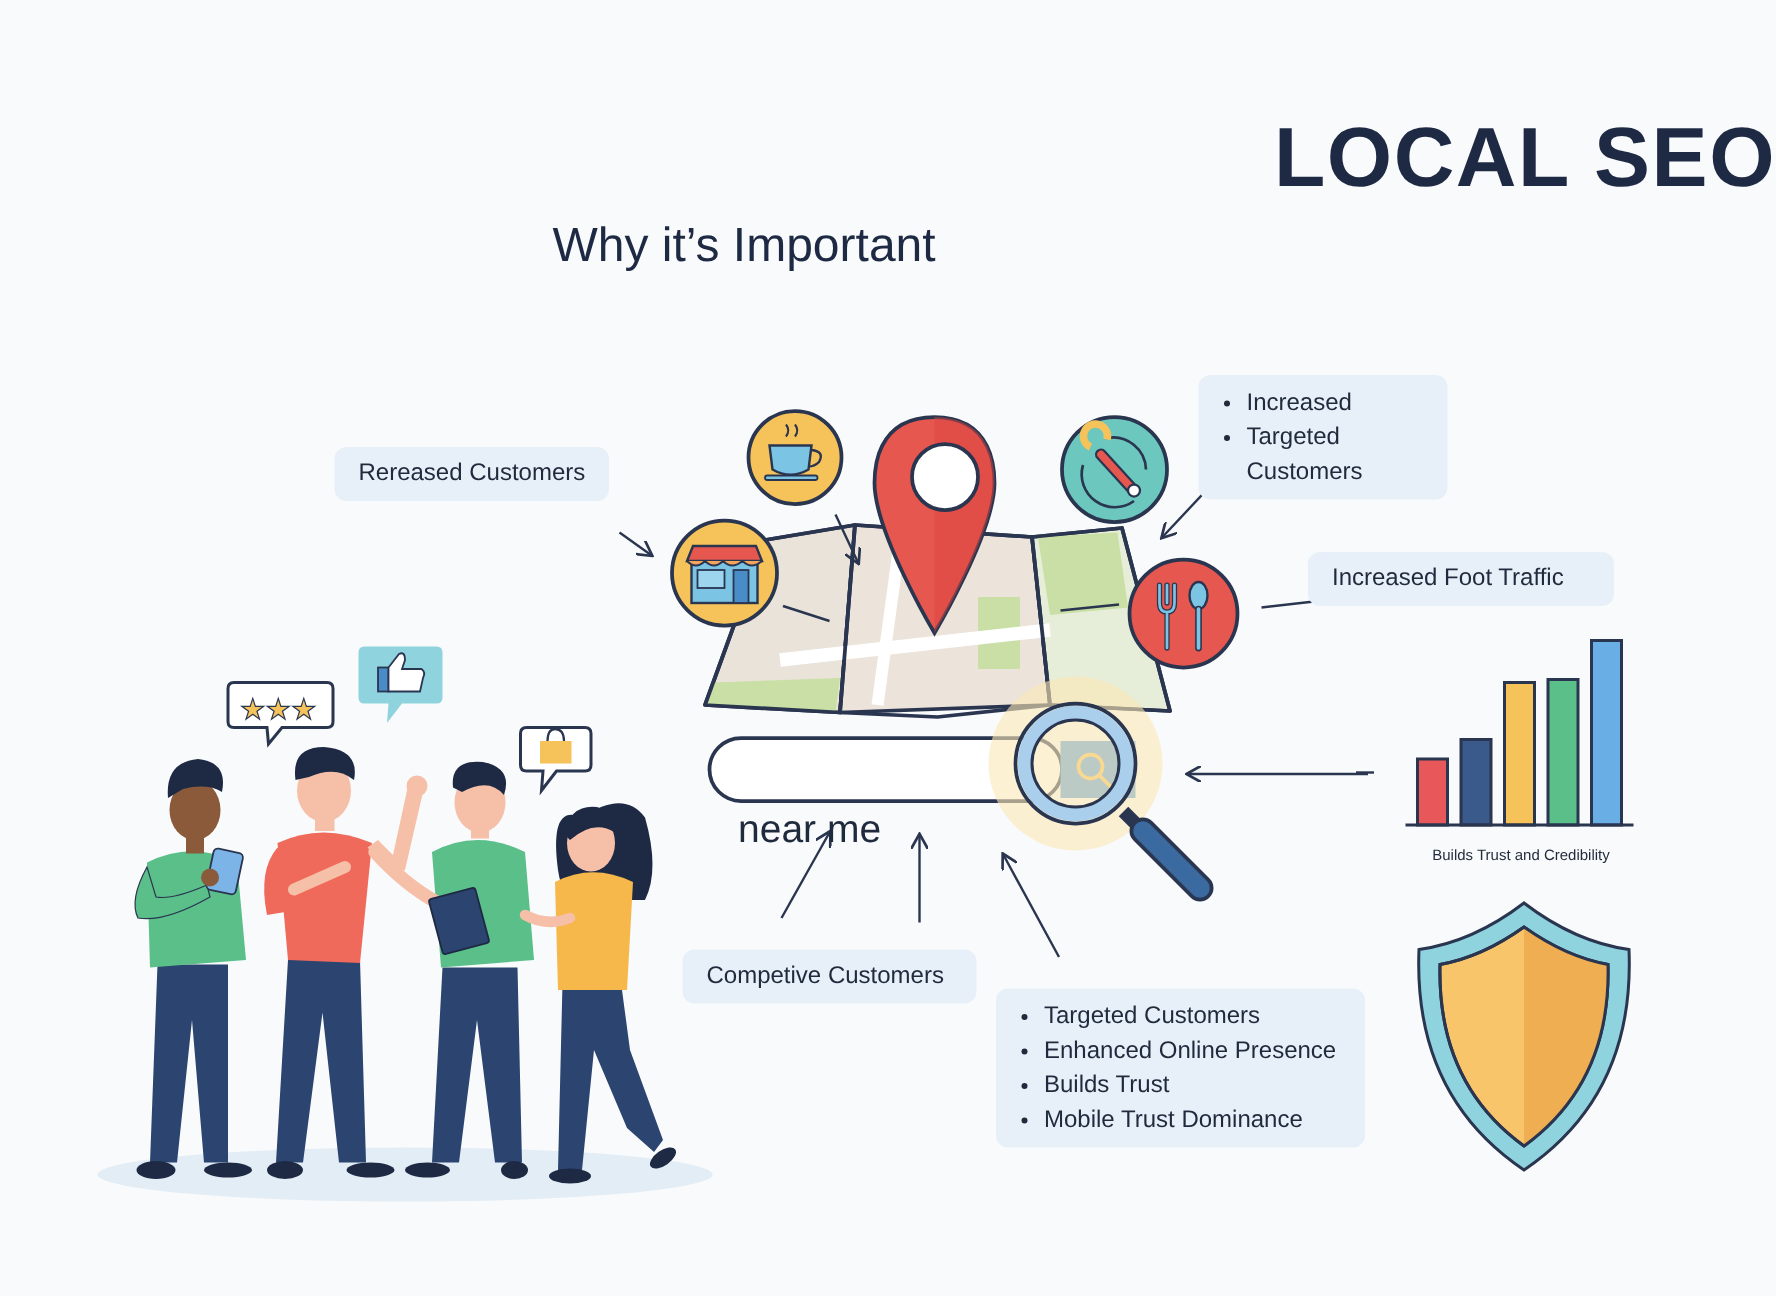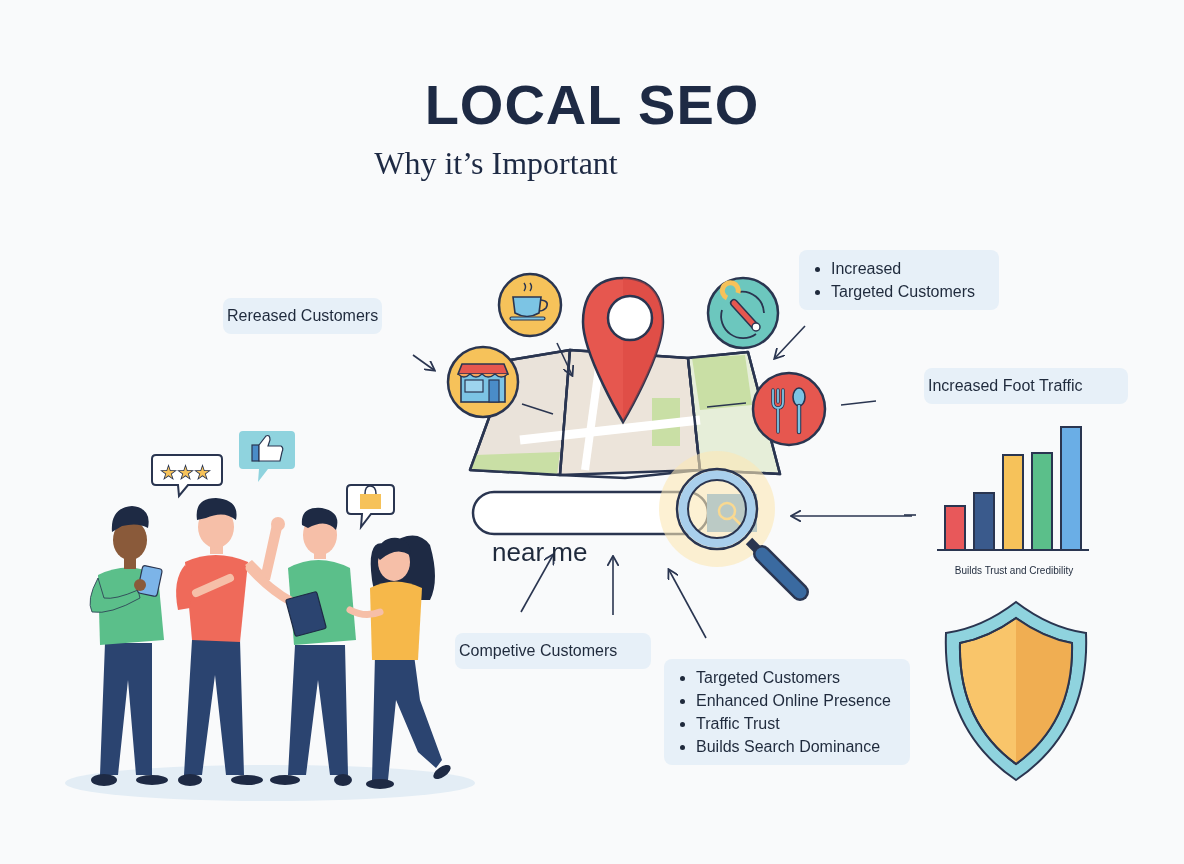--- a/index.html
+++ b/index.html
@@ -1,20 +1,20 @@
 <!DOCTYPE html>
 <html><head>
 <meta charset="utf-8">
 <style>
   html,body{margin:0;padding:0;}
   body{width:1184px;height:864px;background:#f9fafb;position:relative;overflow:hidden;font-family:"Liberation Sans",sans-serif;color:#1f2a3c;}
-  .title{position:absolute;left:0;width:1184px;top:72px;text-align:center;font-size:56px;font-weight:bold;color:#1e2a44;letter-spacing:1px;font-family:"Liberation Sans",sans-serif;}
-  .subtitle{position:absolute;left:0;width:992px;top:145px;text-align:center;font-size:32px;color:#1e2a44;font-family:Liberation Serif, serif;}
+  .title{position:absolute;left:0;width:1184px;top:72px;text-align:right;font-size:56px;font-weight:bold;color:#1e2a44;letter-spacing:1px;font-family:"Liberation Sans",sans-serif;}
+  .subtitle{position:absolute;left:0;width:992px;top:145px;text-align:center;font-size:32px;color:#1e2a44;font-family:Liberation Sans, sans-serif;}
   .label-box{position:absolute;background:#e7f0f8;border-radius:8px;font-size:16px;color:#1f2a3c;box-sizing:border-box;}
-  .label-box.single{padding:9px 4px;}
+  .label-box.single{padding:9px 16px;}
   .label-box ul{margin:0;padding:0 0 0 22px;list-style:disc;}
   .label-box li{line-height:23px;font-size:16px;}
   svg.art{position:absolute;left:0;top:0;}
   .search-text{position:absolute;left:492px;top:497px;font-size:26px;color:#1f2a3c;margin-top:40px;}
   .chart-caption{position:absolute;left:906px;top:565px;width:216px;text-align:center;font-size:10px;color:#1f2a3c;}
 </style>
 </head>
 <body>
 
 <div class="title">LOCAL SEO</div>
@@ -195,35 +195,35 @@
       <path d="M370,588 Q395,575 422,588 L418,660 L372,660 Z" fill="#f6b84a"></path>
       <ellipse cx="394" cy="562" rx="16" ry="19" fill="#f6bfa8"></ellipse>
       <path d="M376,556 Q380,536 398,538 Q412,542 410,555 Q396,546 380,560 Z" fill="#1e2a44"></path>
       <path d="M350,610 Q365,618 380,612" stroke="#f6bfa8" stroke-width="7" stroke-linecap="round" fill="none"></path>
     </g>
   </g>
 </svg>
 
 <div class="label-box single" style="left:223px;top:298px;">Rereased Customers</div>
 
-<div class="label-box" style="left:799px;top:250px;width:200px;padding:7px 10px;">
+<div class="label-box" style="left:799px;top:250px;width:166px;padding:7px 10px;">
   <ul>
     <li>Increased</li>
     <li>Targeted Customers</li>
   </ul>
 </div>
 
-<div class="label-box single" style="left:924px;top:368px;width:204px;">Increased Foot Traffic</div>
+<div class="label-box single" style="left:872px;top:368px;width:204px;">Increased Foot Traffic</div>
 
 <div class="label-box single" style="left:455px;top:633px;width:196px;">Competive Customers</div>
 
 <div class="label-box" style="left:664px;top:659px;width:246px;padding:7px 10px;">
   <ul>
     <li>Targeted Customers</li>
     <li>Enhanced Online Presence</li>
-    <li>Traffic Trust</li>
-    <li>Builds Search Dominance</li>
+    <li>Builds Trust</li>
+    <li>Mobile Trust Dominance</li>
   </ul>
 </div>
 
 <div class="search-text">near me</div>
 
 <div class="chart-caption">Builds Trust and Credibility</div>
 
 </body></html>

